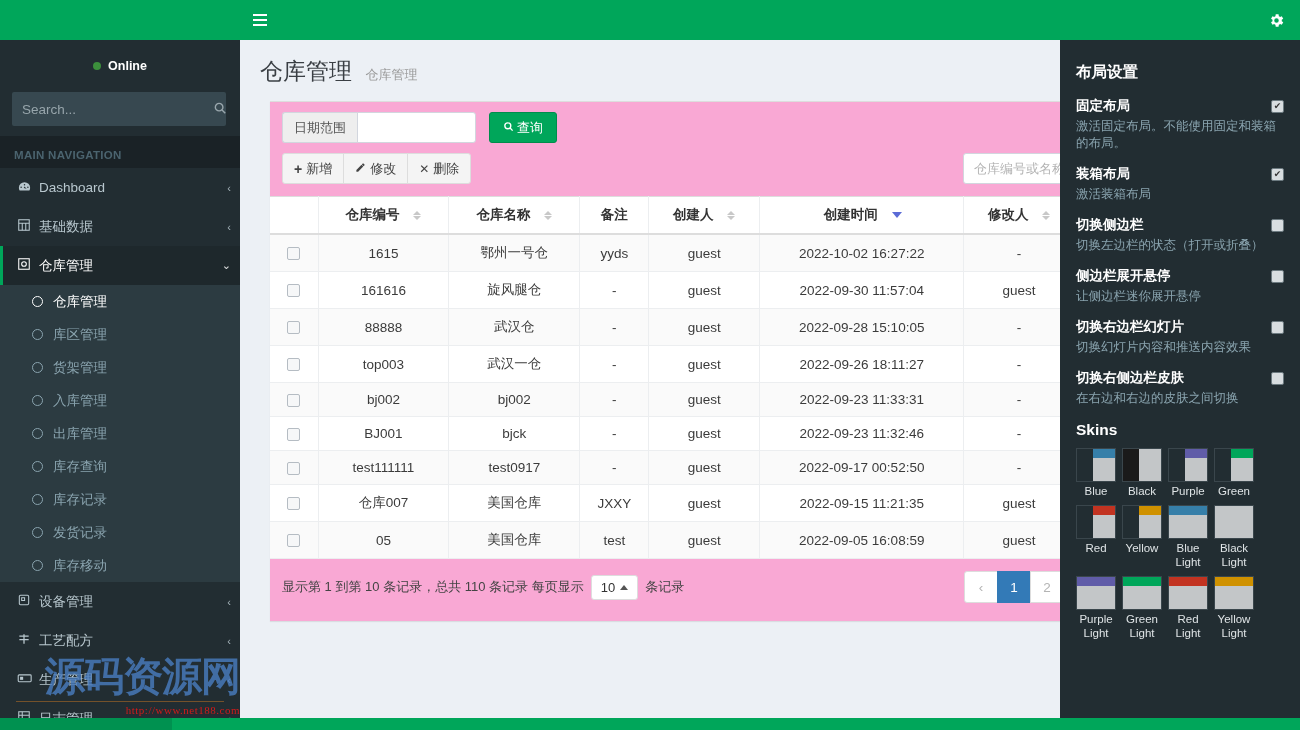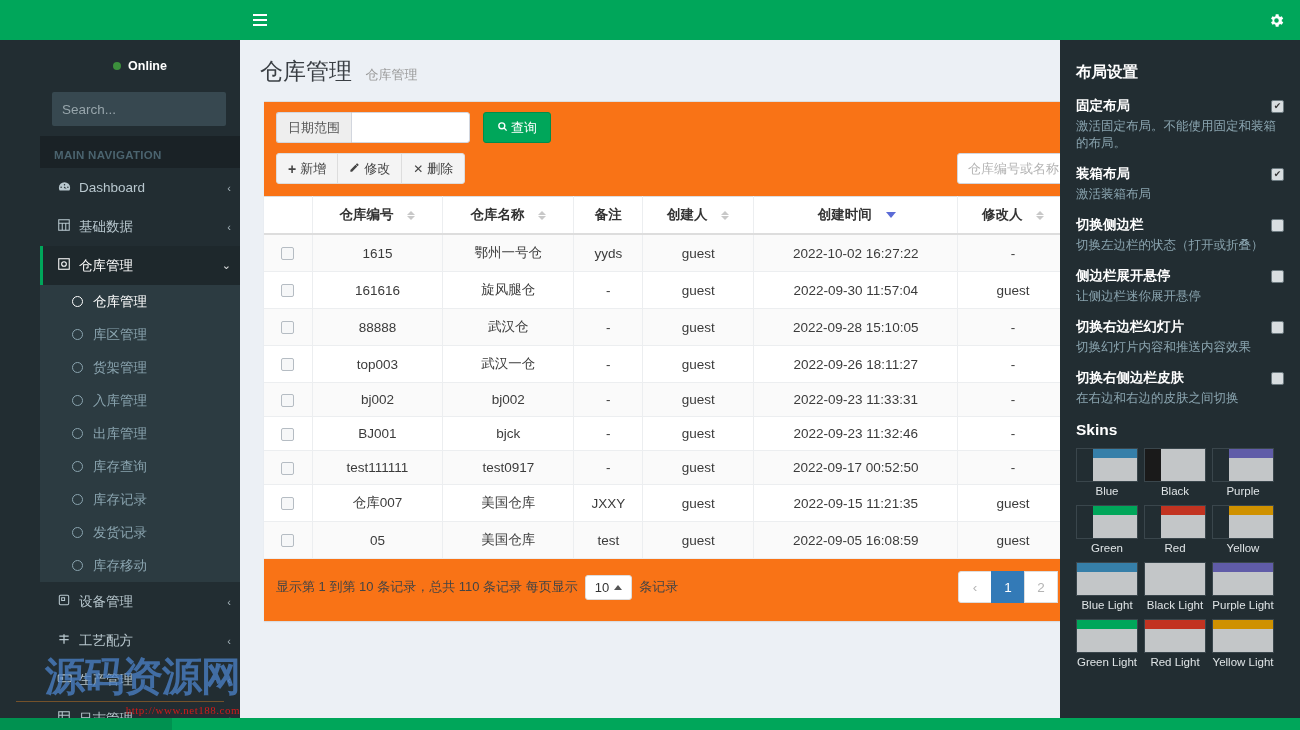--- a/index.html
+++ b/index.html
@@ -41,21 +41,20 @@
     width: 24px; height: 24px; cursor: pointer;
     color: #fff;
     display: flex; align-items: center; justify-content: center;
   }
 
   
   .sidebar {
     position: absolute; top: 40px; left: 0; width: 240px; height: 690px;
     background: #222d32;
     overflow: hidden;
-    padding-left: 40px;
   }
   .user-panel {
     height: 42px; display: flex; align-items: center; justify-content: center;
     padding-top: 10px;
   }
   .user-panel .status-dot {
     width: 8px; height: 8px; border-radius: 50%; background: #3c8f3c;
     margin-right: 7px;
   }
   .user-panel .uname { color: #fff; font-size: 12.5px; font-weight: bold; }
@@ -149,21 +148,21 @@
   }
   .content-header { padding: 16px 18px 4px 20px; }
   .content-header h1 {
     margin: 0; font-size: 23px; font-weight: normal; color: #3a3f44;
     display: inline-block;
   }
   .content-header .sub {
     font-size: 13px; color: #999; margin-left: 9px;
   }
   .box {
-    background: #f97316; margin: 10px 0 0 24px; width: 804px;
+    background: #f9a8d4; margin: 10px 0 0 30px; width: 804px;
     border-top: 1px solid #ddd;
     box-shadow: 0 1px 1px rgba(0,0,0,.08);
     min-height: 510px;
   }
   .toolbar { padding: 10px 12px 4px 12px; position: relative; }
   .toolbar-row1 { display: flex; align-items: center; gap: 0; }
   .input-group { display: flex; height: 31px; }
   .input-group .addon {
     background: #eee; border: 1px solid #d2d6de; border-right: none;
     padding: 0 11px; display: flex; align-items: center;
@@ -278,21 +277,21 @@
   .ctrl-item .desc { font-size: 12.5px; color: #8aa4af; margin-top: 3px; line-height: 17px; }
   .chk {
     width: 13px; height: 13px; border: 1px solid #6c7a80;
     background: #d8dde0; border-radius: 2px; flex: none;
     display: flex; align-items: center; justify-content: center;
     font-size: 10px; color: #333; cursor: pointer; line-height: 1;
   }
   .chk.on::after { content: "\2714"; font-size: 9px; color: #333; }
   .skins-title { font-size: 15.5px; color: #fff; font-weight: bold; margin: 14px 0 9px 0; }
   .skins { display: flex; flex-wrap: wrap; gap: 7px 6px; }
-  .skin { width: 62px; cursor: pointer; }
+  .skin { width: 40px; cursor: pointer; }
   .skin .swatch { height: 34px; border: 1px solid #3a464c; display: flex; flex-direction: column; }
   .skin .swatch .top { height: 9px; display:flex; }
   .skin .swatch .top .tl { width: 16px; }
   .skin .swatch .top .tr { flex: 1; }
   .skin .swatch .bot { flex: 1; display: flex; }
   .skin .swatch .bot .bl { width: 16px; }
   .skin .swatch .bot .br { flex: 1; background: #c3c6c8; }
   .skin .nm { text-align: center; font-size: 11.5px; color: #dfe4e6; margin-top: 2px; line-height: 14px; }
 </style>
 </head>

